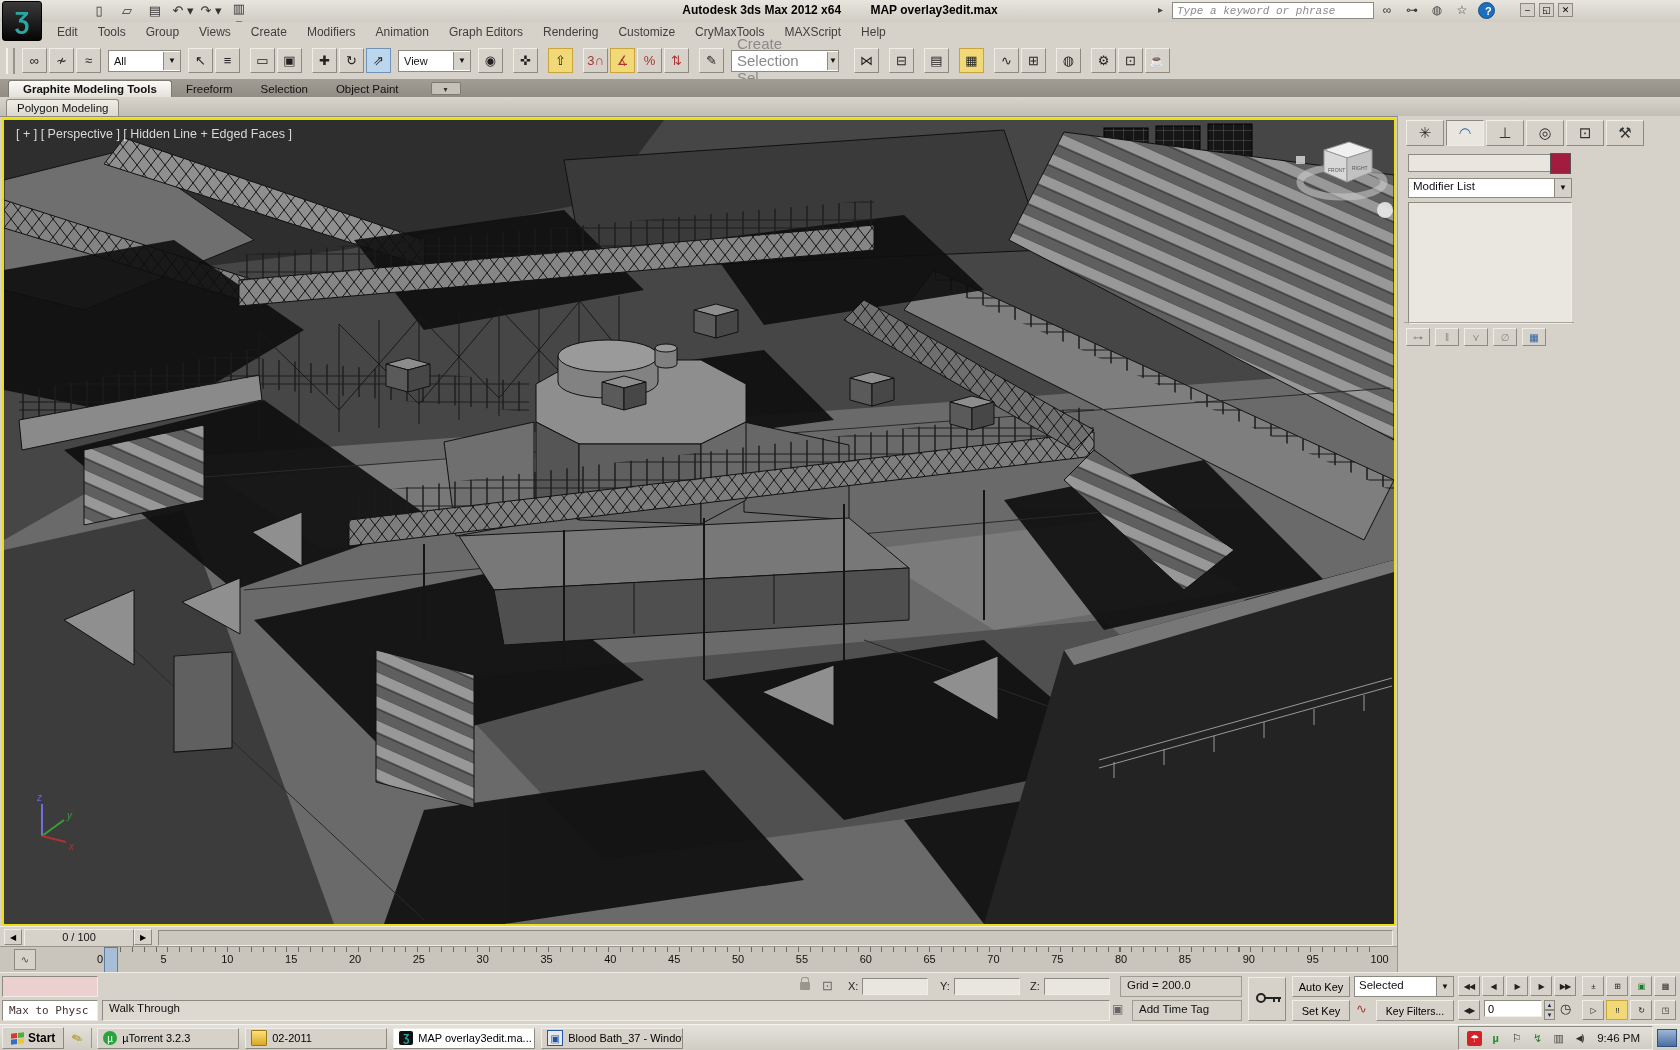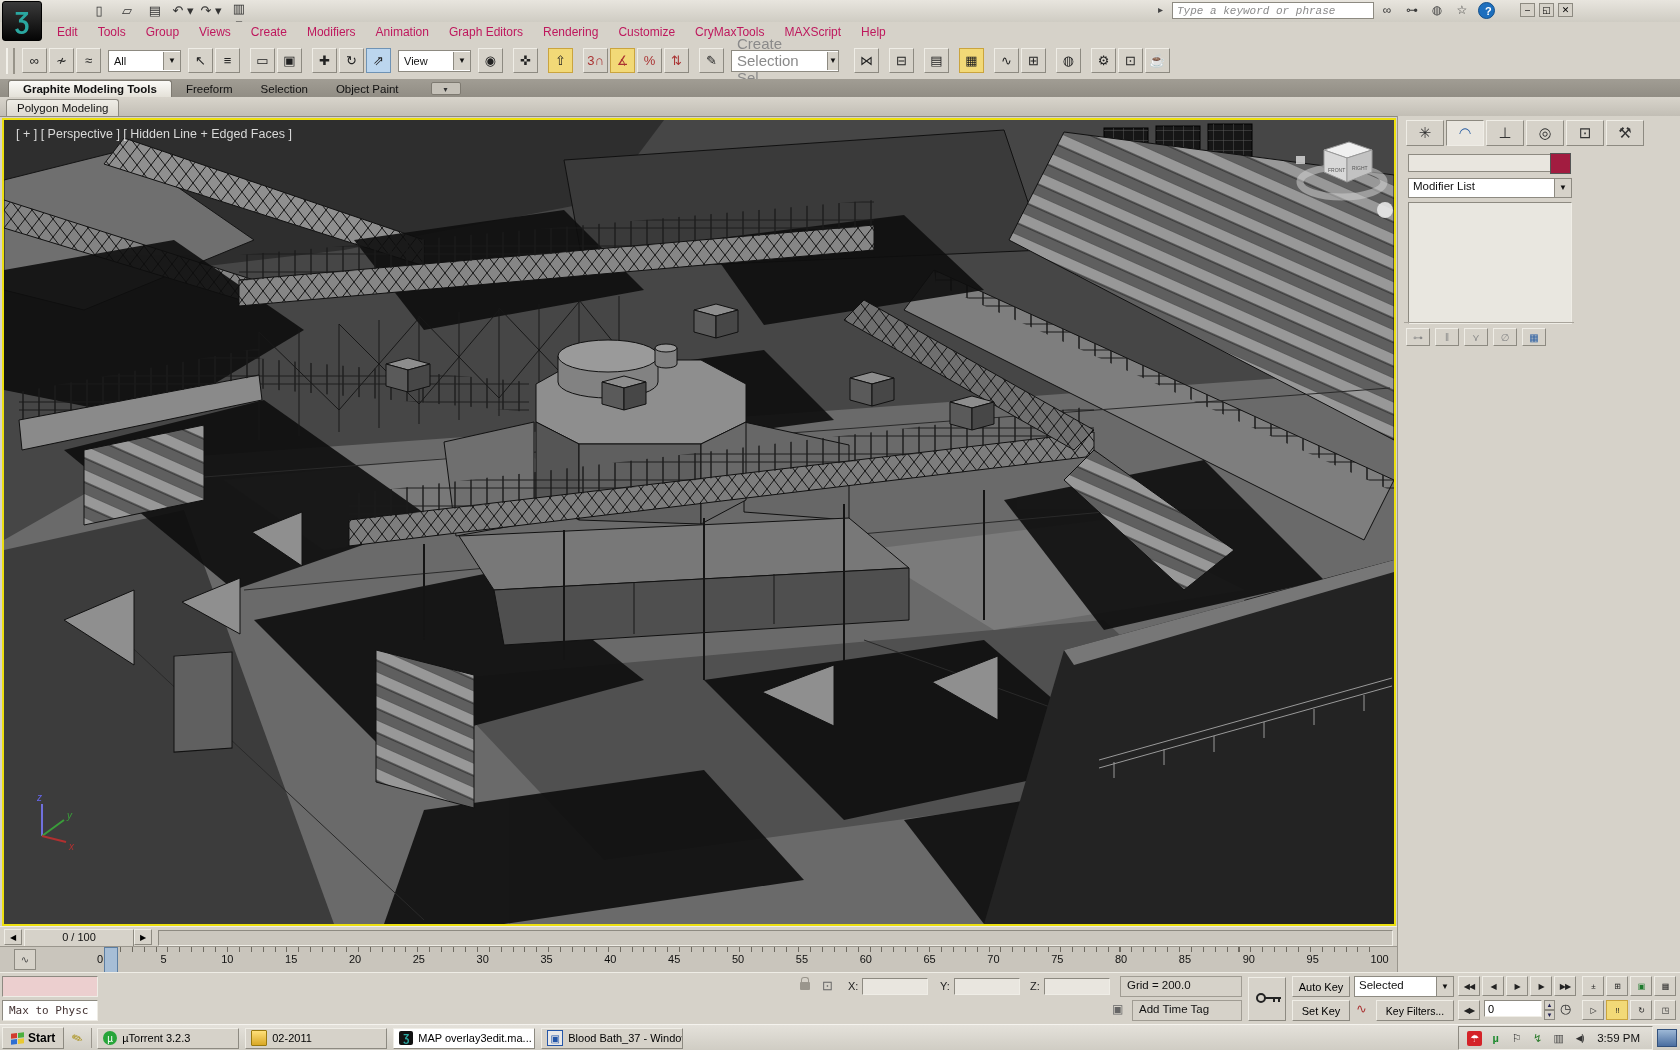--- a/index.html
+++ b/index.html
@@ -20,21 +20,21 @@
   .tsearch::placeholder{font-style:italic;color:#8a8a8a}
   .texp{position:absolute;left:1158px;top:4px;font-size:10px;color:#444}
   .ticons{position:absolute;left:1378px;top:2px;display:flex;gap:7px}
   .ticons .ic{width:18px;height:16px;text-align:center;font-size:12px;color:#3a3a3a;background:none;border:none;padding:0}
   .helpbtn{position:absolute;left:1478px;top:2px;width:17px;height:17px;border-radius:50%;background:#1d6fbe;color:#fff;
            border:1px solid #14508a;font-size:11px;font-weight:bold;text-align:center;line-height:15px}
   .wctl{position:absolute;left:1520px;top:3px;display:flex;gap:4px}
   .wbtn{width:15px;height:14px;background:#d6d2c9;border:1px solid #8d8a81;font-size:9px;line-height:12px;text-align:center;padding:0}
   
   .menubar{top:22px;height:20px;background:#d6d2c9;display:flex;align-items:center;padding-left:47px;gap:0}
-  .mitem{padding:2px 10px;color:#be185d}
+  .mitem{padding:2px 10px;color:#404040}
   
   .toolbar{top:42px;height:37px;background:#d6d2c9;border-bottom:1px solid #a8a49b;display:flex;align-items:center;padding-left:4px}
   .handle{width:5px;height:26px;border-left:2px solid #f3f1ea;border-right:2px solid #979389;margin:0 6px 0 2px}
   .tbgrp{display:flex;align-items:center}
   .tbtn{width:25px;height:25px;margin:0 1px;background:#d6d2c9;border:1px solid;border-color:#efede6 #8d8a81 #8d8a81 #efede6;
         font-size:13px;color:#222;padding:0;text-align:center}
   .tbtn.gap{margin-left:9px}
   .tbtn.hlY{background:#f2d977;border-color:#caa43e}
   .tbtn.hlB{background:#bcd6ee;border-color:#6f93b5}
   .tbtn.red{color:#a33}
@@ -132,20 +132,24 @@
   .trico.usb{color:#2a7a2a}
   .trico.net{color:#444}
   .trico.vol{color:#333;font-size:9px;letter-spacing:-1px}
   .clock{font-size:11.5px;padding:0 4px}
   .showdesk{width:18px;height:16px;background:linear-gradient(#9db8d6,#4a6ea0);border:1px solid #31507c;margin-right:3px}
 </style>
 </head>
 <body>
 
 <div class="band titlebar">
+  <div class="ttl">
+    <span>Autodesk 3ds Max  2012 x64</span>
+    <span class="file">MAP overlay3edit.max</span>
+  </div>
   <div class="qaccess">
 
   <button class="qbtn">▯</button>
       <button class="qbtn">▱</button>
       <button class="qbtn">▤</button>
       <button class="qbtn">↶ ▾</button>
       <button class="qbtn">↷ ▾</button>
       <button class="qbtn">▥ ▾</button>
     </div>
   <span class="texp">▸</span>
@@ -505,20 +509,21 @@
     </div>
   <div class="abs navgrp" style="left:1582px;top:3px">
 
   <button class="pbtn">±</button>
       <button class="pbtn">⊞</button>
       <button class="pbtn tintG">▣</button>
       <button class="pbtn">▦</button>
     </div>
 
   <input class="abs sunken whitefld" style="left: 2px; top: 27px; width: 96px;" value="Max to Physc:">
+  <div class="abs sunken" style="left:102px;top:27px;width:1008px">Walk Through</div>
   <button class="abs sico" style="left:1112px;top:29px;font-size:12px">▣</button>
   <div class="abs gridbox" style="left:1132px;top:27px;width:110px">Add Time Tag</div>
   <button class="abs sbtn" style="left:1292px;top:27px;width:58px">Set Key</button>
   <button class="abs sico" style="left:1356px;top:28px;color:#a33;font-size:13px">∿</button>
   <button class="abs sbtn" style="left:1376px;top:27px;width:78px;font-size:10.5px">Key Filters...</button>
   <button class="abs pbtn" style="left:1458px;top:27px">◀▶</button>
   <input class="abs xyzfld" style="left: 1484px; top: 27px; width: 58px; background: rgb(255, 255, 255);" value="0">
   <div class="abs spin" style="left:1544px;top:27px">
     <b>▲</b>
     <b>▼</b>
@@ -570,16 +575,16 @@
   <div class="tray">
     <div style="display:flex;gap:6px">
 
     <span class="trico avira">☂</span>
         <span class="trico utg">µ</span>
         <span class="trico flagc">⚐</span>
         <span class="trico usb">↯</span>
         <span class="trico net">▥</span>
         <span class="trico vol">◀)</span>
       </div>
-    <span class="clock">3:59 PM</span>
+    <span class="clock">9:46 PM</span>
   </div>
   <div class="showdesk"></div>
 </div>
 
 </body></html>

